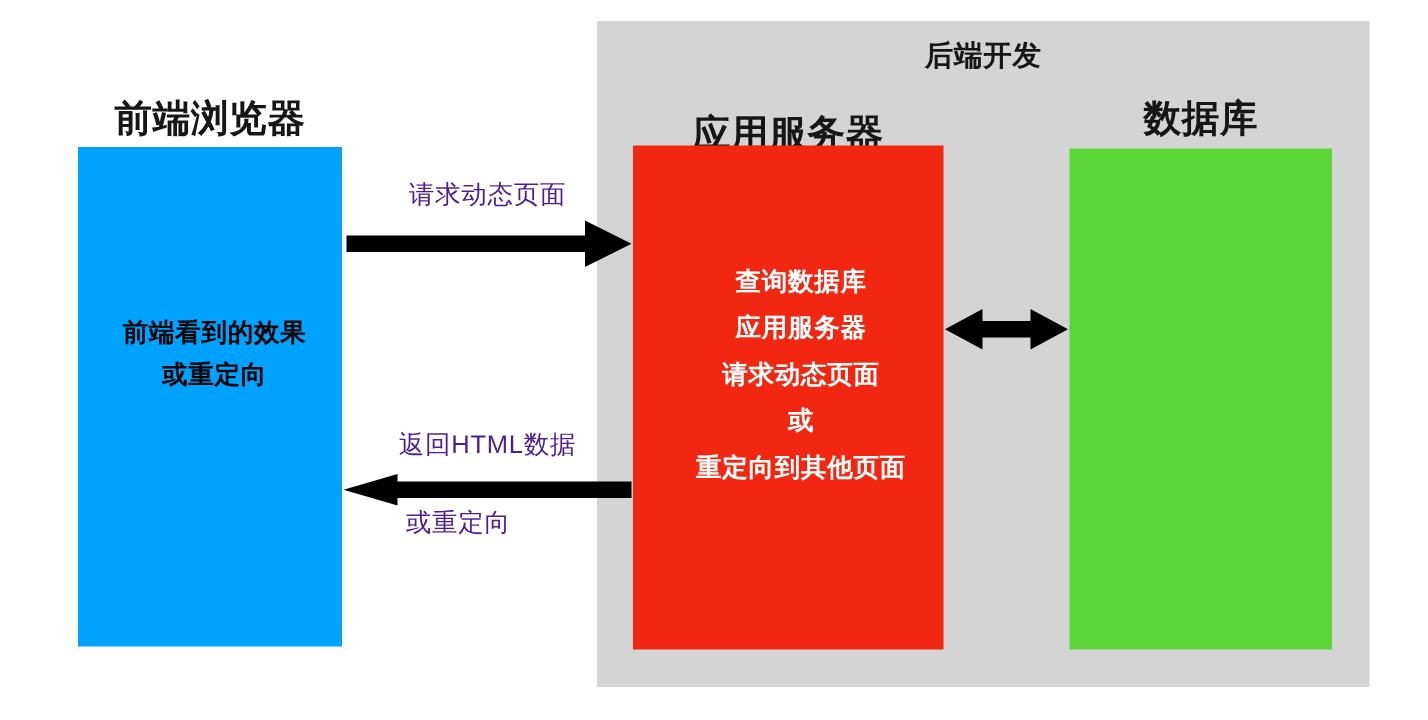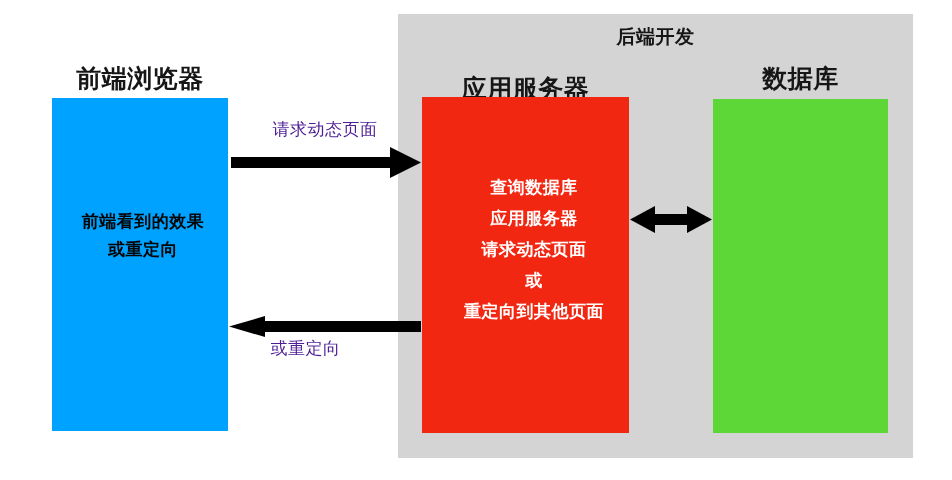--- a/index.html
+++ b/index.html
@@ -154,20 +154,21 @@
 
   <div class="appserver-text">
     <span>查询数据库</span>
     <span>应用服务器</span>
     <span>请求动态页面</span>
     <span>或</span>
     <span>重定向到其他页面</span>
   </div>
 
   <div class="arrow-label label-request">请求动态页面</div>
+  <div class="arrow-label label-response">返回HTML数据</div>
   <div class="arrow-label label-redirect">或重定向</div>
 
   <svg class="arrows" viewBox="0 0 952 480">
 
     <g>
       <rect x="231" y="157" width="166" height="11" fill="#000000"></rect>
       <polygon points="390,147 421,162.5 390,178" fill="#000000"></polygon>
     </g>
 
     <g>

